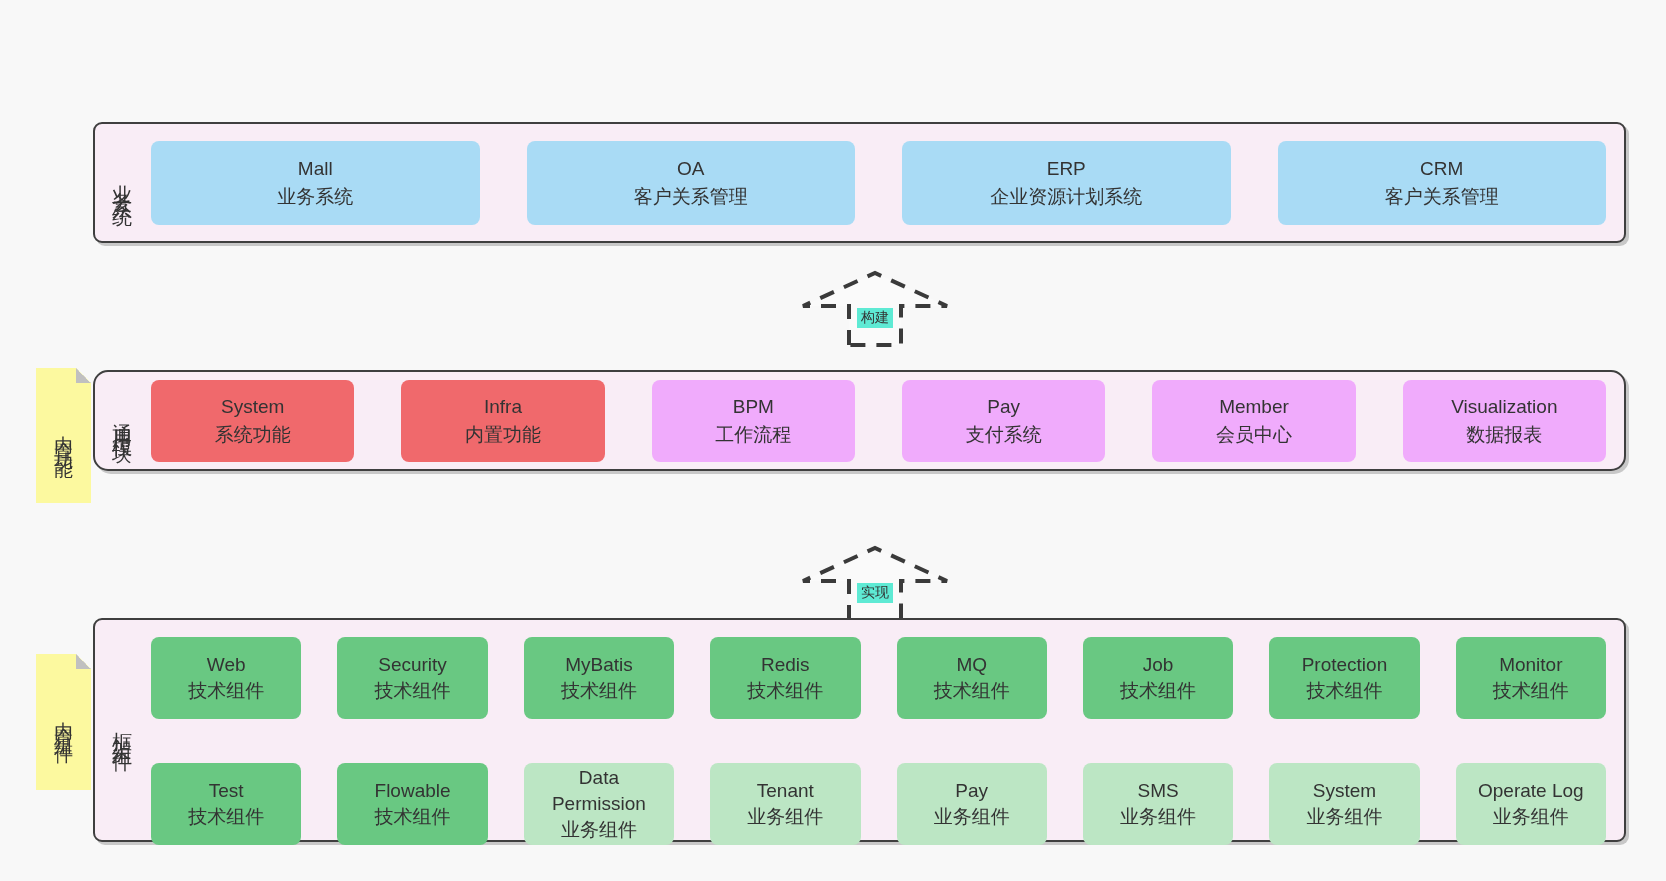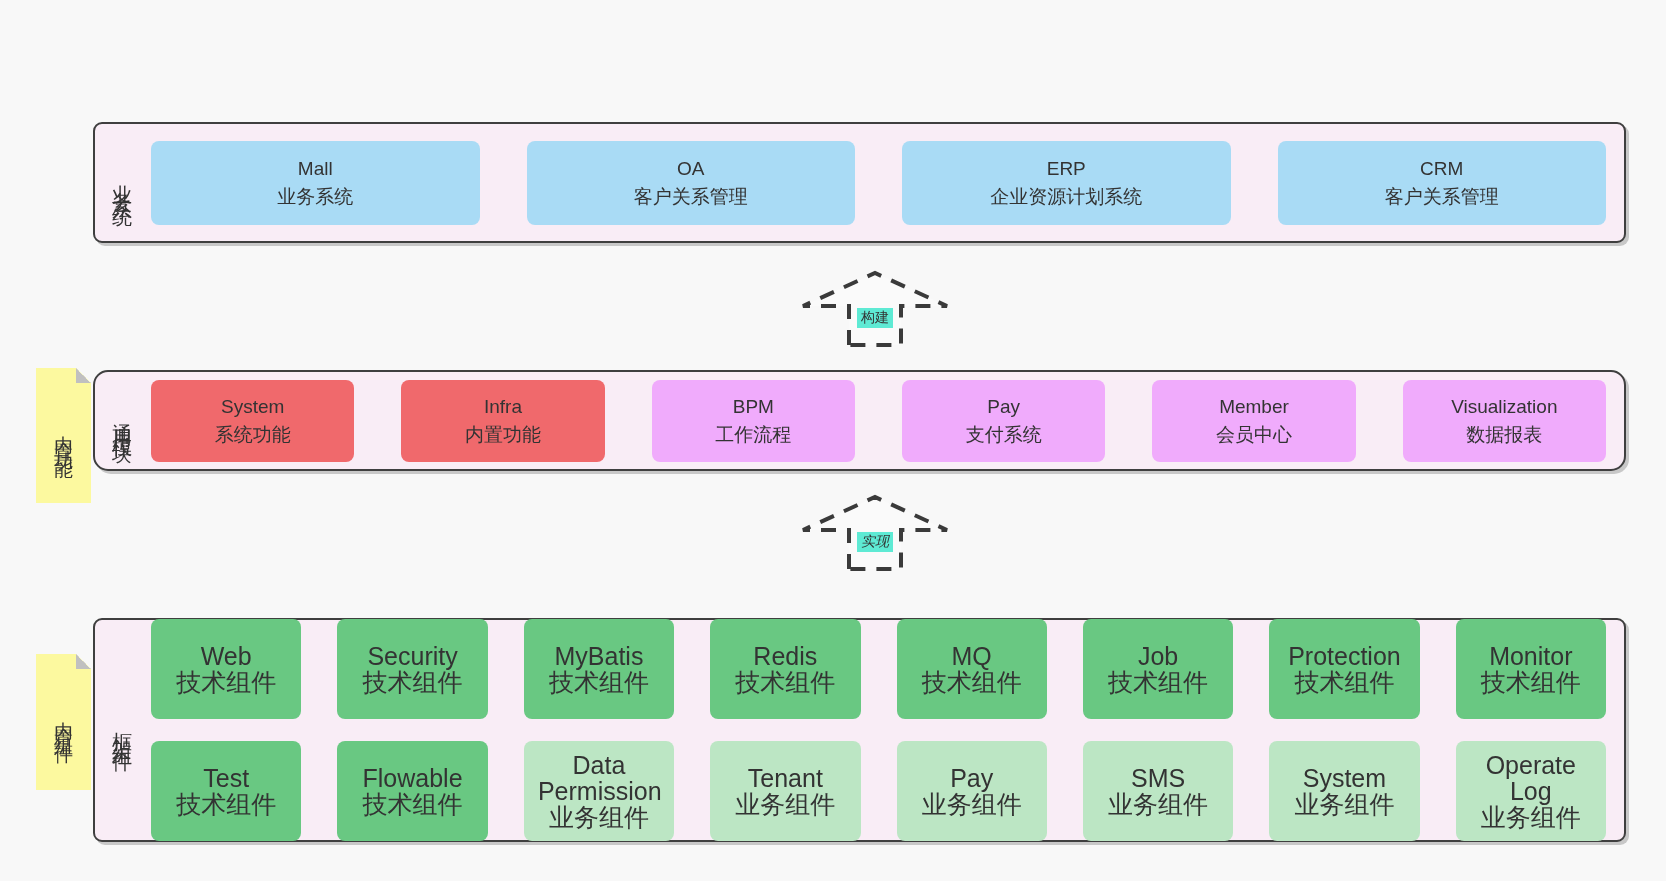--- a/index.html
+++ b/index.html
@@ -47,21 +47,21 @@
     flex:1;
     border-radius:8px;
     display:flex;flex-direction:column;
     align-items:center;justify-content:center;
     text-align:center;
     font-size:19px;line-height:28px;
     color:#333;
   }
   .band-1 .box{height:84px;}
   .band-2 .box{height:82px;}
-  .grid8 .box{height:100px;font-size:25px;line-height:26px;}
+  .grid8 .box{height:82px;font-size:19px;line-height:26px;margin-top:22px;}
   .grid8 .box .en{max-width:122px;}
   .box.blue{background:#a9dbf5;}
   .box.red{background:#f0696c;}
   .box.pink{background:#f0abfc;text-align:right;}
   .box.green{background:#69c882;}
   .box.lgreen{background:#bce6c4;}
   .box .en,.box .zh{display:block;}
   
   .sticky{
     position:absolute;left:36px;width:55px;
@@ -74,21 +74,21 @@
   }
   .sticky-1{top:368px;height:135px;}
   .sticky-2{top:654px;height:136px;}
   .fold{
     position:absolute;top:0;right:0;width:15px;height:15px;
     background:linear-gradient(225deg,transparent 50%,#c0c0c0 50%);
   }
   
   .arrow{position:absolute;width:160px;height:80px;}
   .arrow-1{left:795px;top:268px;}
-  .arrow-2{left:795px;top:492px;font-style:italic;}
+  .arrow-2{left:795px;top:543px;}
   .arrow svg{display:block;width:160px;height:80px;}
   .arrow-label{
     position:absolute;left:50%;top:40px;transform:translateX(-50%);
     background:#5eead4;
     padding:1px 4px;
     font-size:14px;color:#333;white-space:nowrap;
   }
 </style>
 </head>
 <body>

